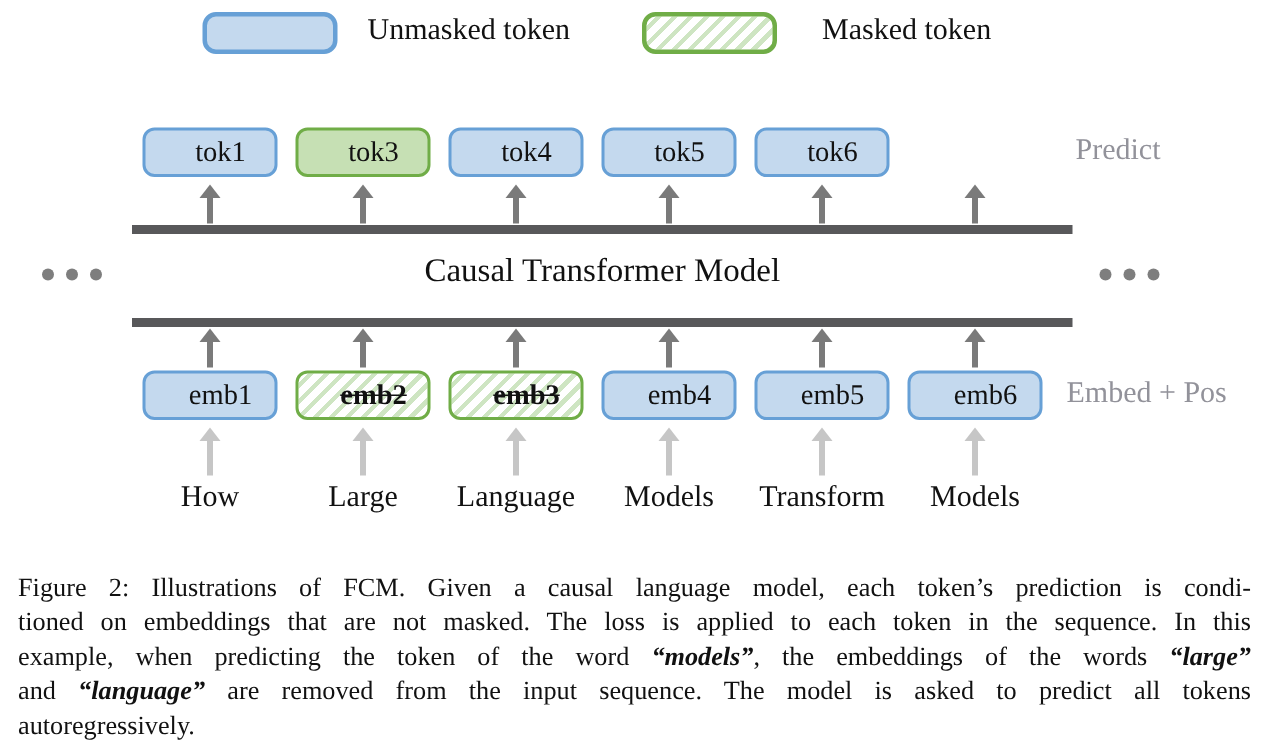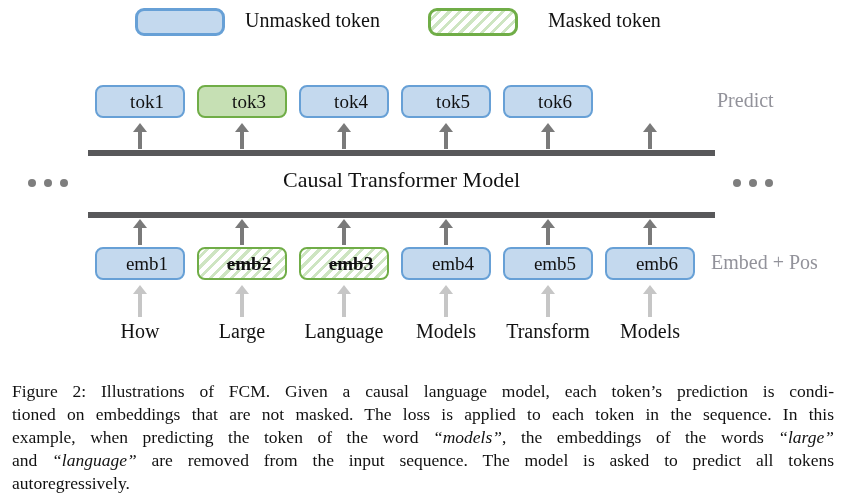--- a/index.html
+++ b/index.html
@@ -67,21 +67,21 @@
   #embed-pos-label { left:711px; top:251px; }
 
   
   .word-row { position:absolute; left:95px; top:320px; display:flex; gap:12px;justify-content:flex-end; }
   .word-slot { width:90px; text-align:center; font-size:20px; color:#111; }
 
   
   .caption { position:absolute; left:12px; top:380px; width:822px; font-size:17.5px; line-height:23px; color:#111; }
   .caption-line { text-align:justify; white-space:normal; }
   .caption-line.just { text-align-last:justify; }
-  .caption .it { font-style:italic; }
+  .caption .it { font-style:italic;font-weight:bold; }
 </style>
 </head>
 <body>
 
 <div class="canvas">
 
   <div class="swatch blue"></div>
   <div class="legend-label unmasked">Unmasked token</div>
   <div class="swatch hatch"></div>
   <div class="legend-label masked">Masked token</div>

